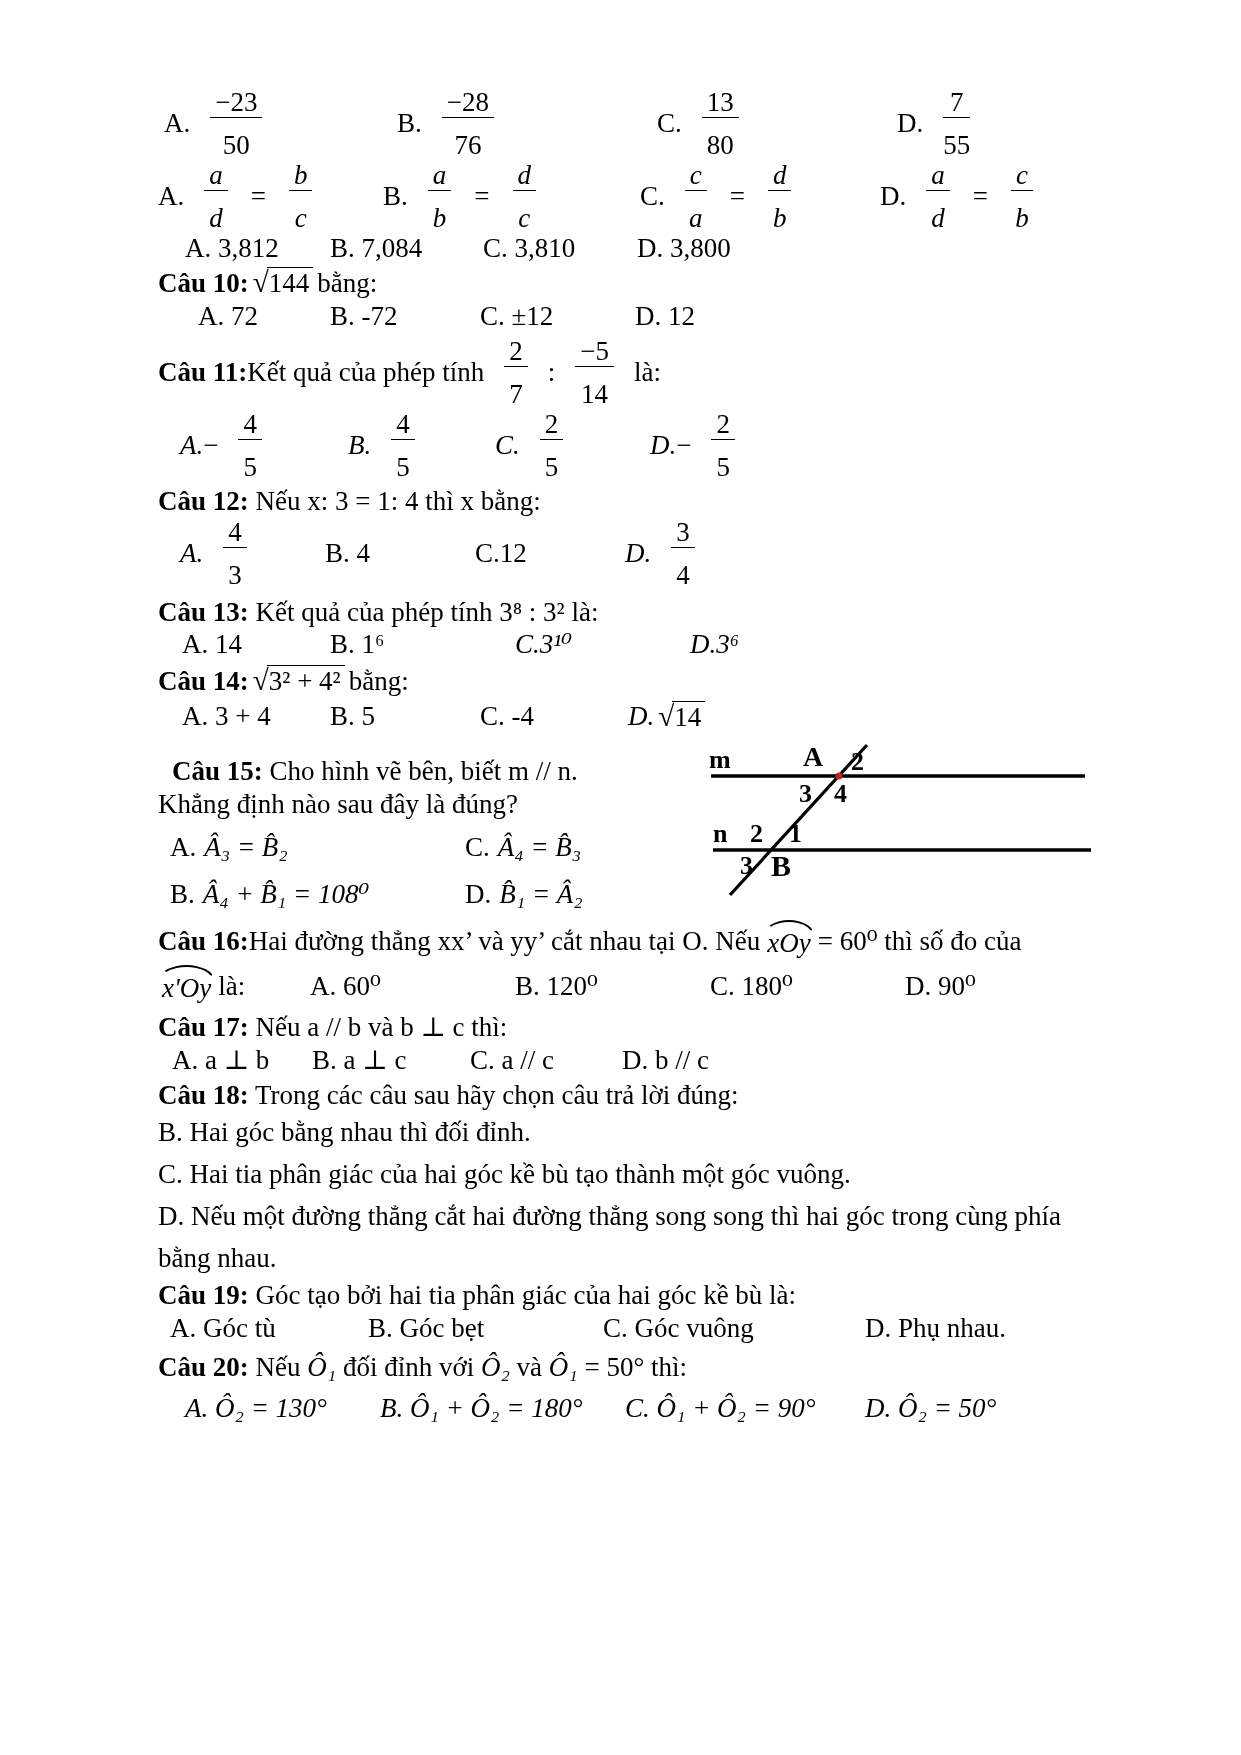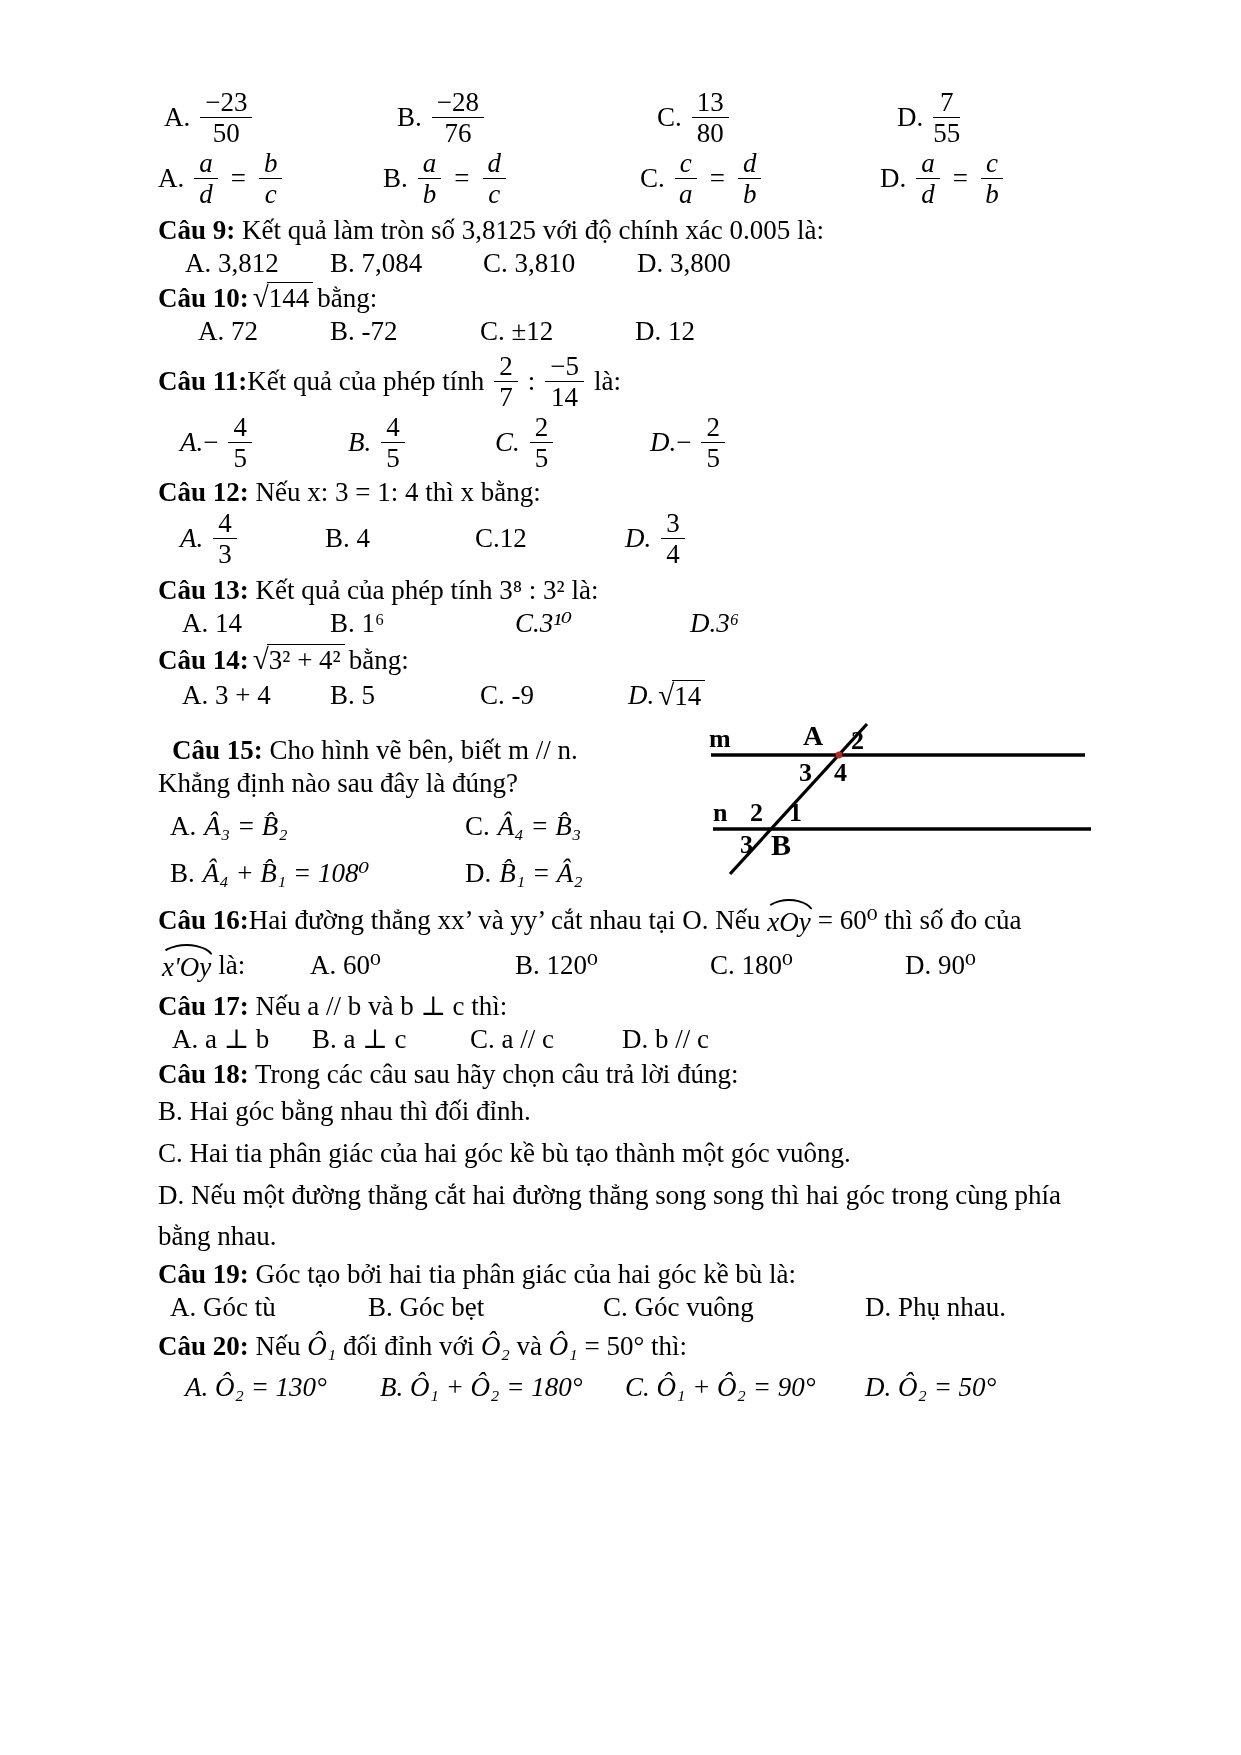--- a/index.html
+++ b/index.html
@@ -13,21 +13,21 @@
     font-size:27px; line-height:1.22; color:#000;
     overflow:hidden;
   }
   p { margin:0; }
   .qh { margin:0; }
   .qno { font-weight:bold; }
   .row { display:flex; align-items:center; }
   .ans { display:inline-flex; align-items:center; flex:0 0 auto; white-space:nowrap; }
   .it { font-style:italic; }
   .frac { display:inline-flex; flex-direction:column; align-items:center; text-align:center;
-          vertical-align:middle; line-height:1.04; margin:0 10px; }
+          vertical-align:middle; line-height:1.04; margin:0 20px;gap:12px; }
   .frac .num { border-bottom:1.7px solid #000; padding:0 5px 1px; min-width:100%; box-sizing:border-box; }
   .frac .den { padding-top:1px; }
   .eq { margin:0 3px; }
   .sqrt { white-space:nowrap; display:inline-flex; align-items:flex-start; margin:0 4px; }
   .sqrt .sym { font-size:1.08em; line-height:1.05; }
   .sqrt .rad { border-top:1.8px solid #000; padding:1px 4px 0 2px; margin-left:-2px; line-height:1.1; }
   .arc { font-style:italic; position:relative; display:inline-block; padding:4px 4px 0; margin:0 3px; }
   .arc::before { content:""; position:absolute; left:1px; right:1px; top:-3px; height:11px;
                  border:2px solid transparent; border-top-color:#000;
                  border-radius:50% / 100% 100% 0 0; }
@@ -123,21 +123,20 @@
           <span class="den">d</span>
         </span>
       <span class="eq">=</span>
       <span class="frac it">
           <span class="num">c</span>
           <span class="den">b</span>
         </span>
     </span>
   </div>
 
-  <p class="qh mt6"><b class="qno">Câu 9:</b><span> Kết quả làm tròn số 3,8125 với độ chính xác 0.005 là:</span></p>
   <div class="row" style="padding-left:27px">
     <span class="ans" style="width:145px">A. 3,812</span>
     <span class="ans" style="width:153px">B. 7,084</span>
     <span class="ans" style="width:154px">C. 3,810</span>
     <span class="ans">D. 3,800</span>
   </div>
 
   <p class="qh mt2"><b class="qno">Câu 10:</b><span class="sqrt">
         <span class="sym">√</span>
         <span class="rad">144</span>
@@ -226,21 +225,21 @@
     <span class="ans it">D.3⁶</span>
   </div>
 
   <p class="qh mt4"><b class="qno">Câu 14:</b><span class="sqrt">
         <span class="sym">√</span>
         <span class="rad">3² + 4²</span>
       </span><span>bằng:</span></p>
   <div class="row mt2" style="padding-left:24px">
     <span class="ans" style="width:148px">A. 3 + 4</span>
     <span class="ans" style="width:150px">B. 5</span>
-    <span class="ans" style="width:148px">C. -9</span>
+    <span class="ans" style="width:148px">C. -4</span>
     <span class="ans">
       <span class="it">D.</span>
       <span class="sqrt">
           <span class="sym">√</span>
           <span class="rad">14</span>
         </span>
     </span>
   </div>
 
   <div class="q15-block">

